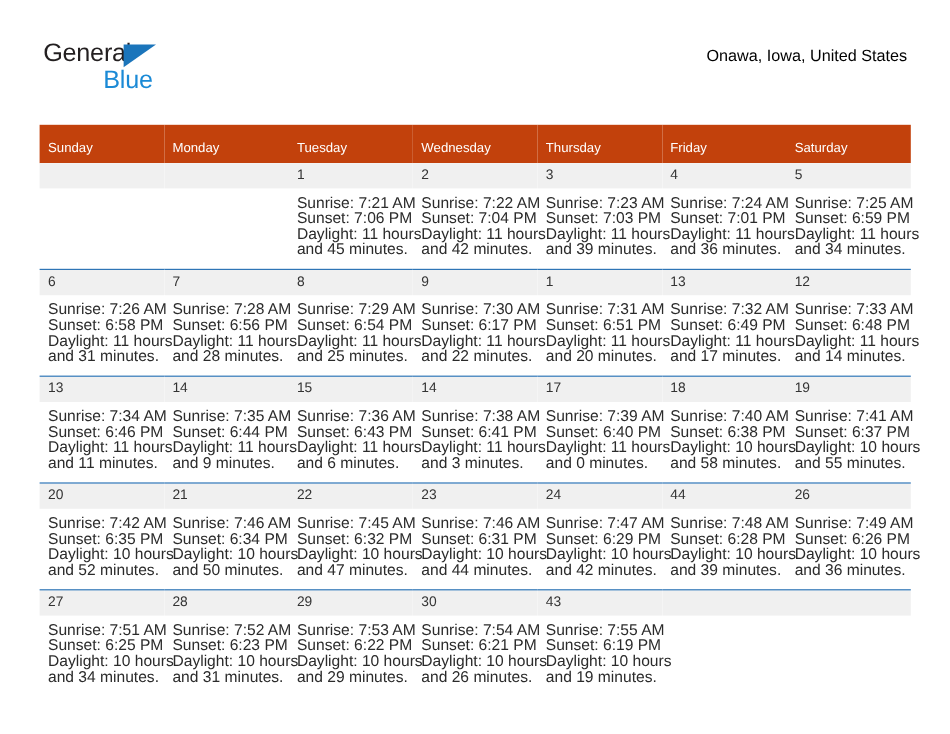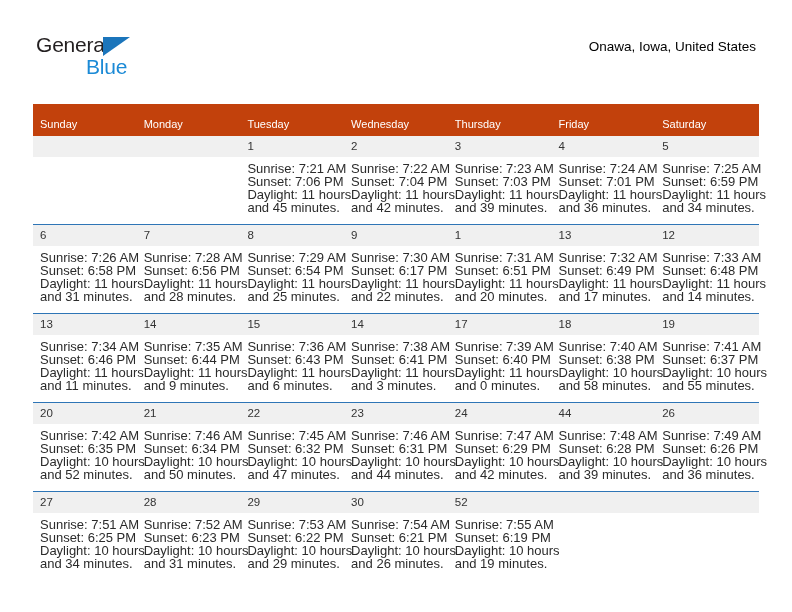--- a/index.html
+++ b/index.html
@@ -518,21 +518,21 @@
               <div class="details">
                 <div>Sunrise: 7:54 AM</div>
                 <div>Sunset: 6:21 PM</div>
                 <div>Daylight: 10 hours</div>
                 <div>and 26 minutes.</div>
               </div>
             </div>
           </td>
           <td>
             <div class="daycell">
-              <div class="daynum">52</div>
+              <div class="daynum">43</div>
               <div class="details">
                 <div>Sunrise: 7:55 AM</div>
                 <div>Sunset: 6:19 PM</div>
                 <div>Daylight: 10 hours</div>
                 <div>and 19 minutes.</div>
               </div>
             </div>
           </td>
           <td>
             <div class="daycell empty">

